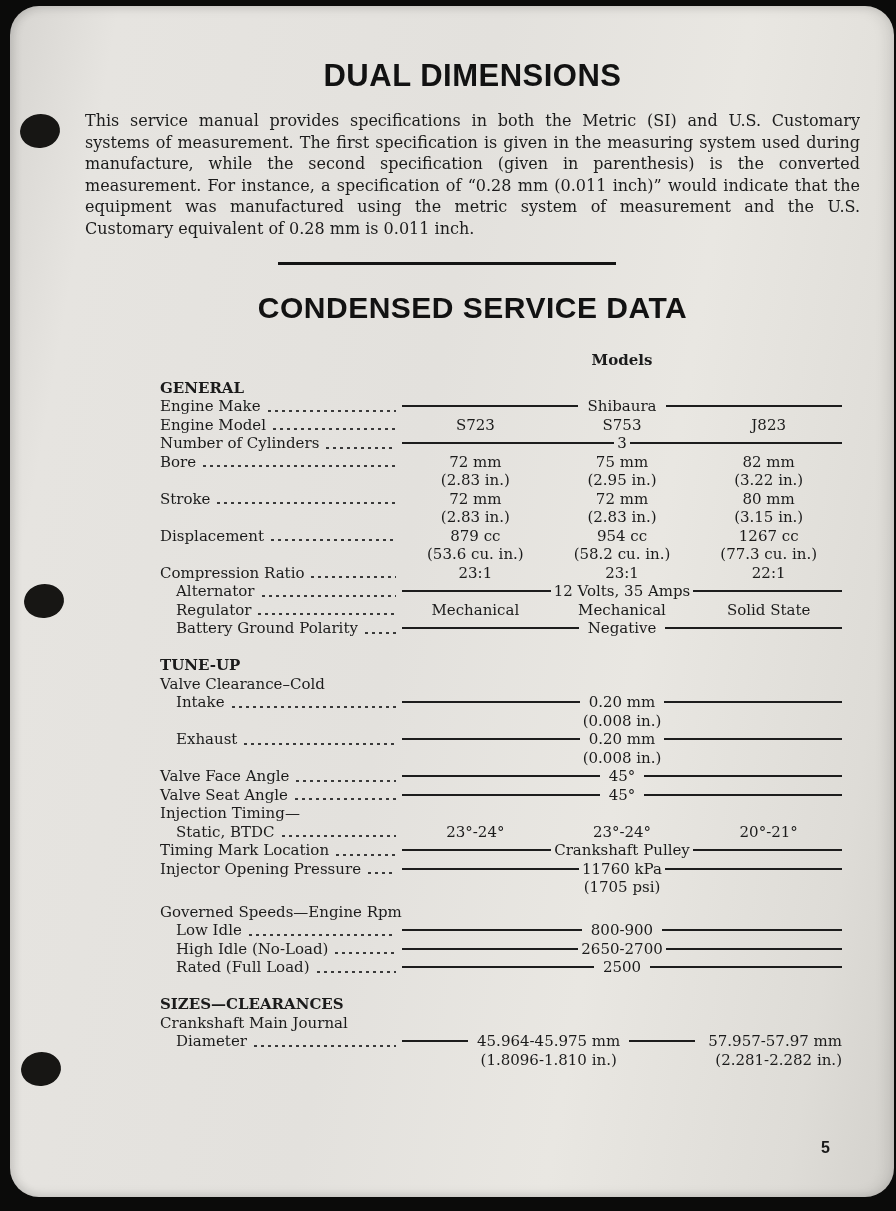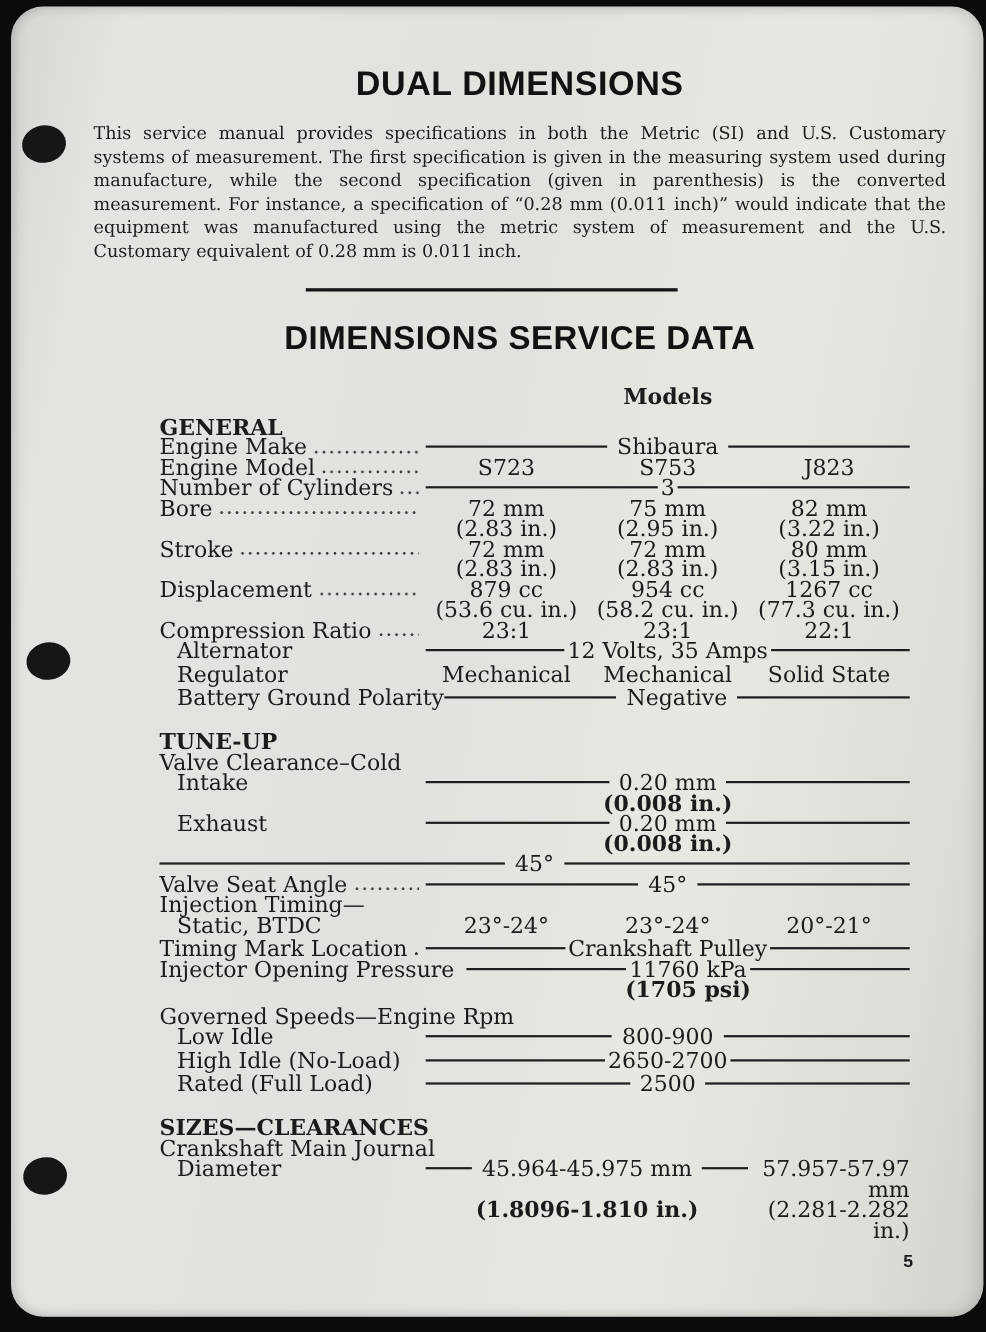--- a/index.html
+++ b/index.html
@@ -15,34 +15,34 @@
   .ghost{position:absolute;top:56px;left:90px;width:770px;text-align:center;transform:scaleX(-1);
          font-family:"Liberation Sans",sans-serif;font-weight:bold;font-size:27px;letter-spacing:1px;
          color:#6f6d64;opacity:0.10;user-select:none;}
   .content{position:absolute;top:0;left:75px;right:34px;bottom:0;}
   h1{font-family:"Liberation Sans",sans-serif;font-weight:bold;font-size:31px;letter-spacing:0.5px;
      text-align:center;color:#121212;margin:52px 0 16px 0;}
   .intro{font-size:16px;line-height:21.5px;text-align:justify;margin:0;color:#1c1c1c;}
   .divider{height:3px;background:#141414;width:338px;margin:23px 0 0 193px;}
   h2{font-family:"Liberation Sans",sans-serif;font-weight:bold;font-size:30px;letter-spacing:0.5px;
      text-align:center;color:#121212;margin:26px 0 0 0;}
-  .table{margin:26px 0 0 60px;width:682px;font-size:20px;}
+  .table{margin:26px 0 0 75px;width:682px;font-size:15px;}
   .row{display:flex;align-items:flex-start;line-height:18.5px;}
   .lbl{flex:0 0 242px;display:flex;box-sizing:border-box;}
-  .lbl.ind{padding-left:16px;flex-direction:column;}
+  .lbl.ind{padding-left:16px;}
   .lt{white-space:nowrap;}
   .dots{flex:1;align-self:flex-end;height:4px;margin:0 6px 3px 5px;
         background-image:radial-gradient(circle,#3a3a3a 1.15px,rgba(0,0,0,0) 1.5px);
         background-size:7px 4px;background-repeat:repeat-x;background-position:left bottom;}
   .vals{flex:1;min-width:0;}
   .spanline{display:flex;align-items:center;height:18.5px;}
   .ln{flex:1;height:2px;background:#1d1d1d;}
   .sv{padding:0 9px;white-space:nowrap;}
   .sv.tight{padding:0 3px;}
-  .subcenter{text-align:center;line-height:18.5px;font-weight:bold;}
+  .subcenter{text-align:center;line-height:18.5px;}
   .colrow{display:flex;}
   .col{flex:1;text-align:center;min-width:0;}
   .cl{line-height:18.5px;white-space:nowrap;}
   .left2{flex:0 0 66.667%;min-width:0;}
   .col3{flex:0 0 33.333%;text-align:right;line-height:18.5px;min-width:0;}
   .sec-heading{font-weight:bold;line-height:18.5px;}
   .section{margin-top:18.5px;}
   #table-body .section:first-child{margin-top:9px;}
   .header-row .col{font-weight:bold;}
   .pagenum{position:absolute;right:30px;bottom:40px;font-family:"Liberation Sans",sans-serif;
@@ -55,21 +55,21 @@
 
 <div class="page">
   <div class="hole hole1"></div>
   <div class="hole hole2"></div>
   <div class="hole hole3"></div>
 
   <div class="content">
     <h1>DUAL DIMENSIONS</h1>
     <p class="intro">This service manual provides specifications in both the Metric (SI) and U.S. Customary systems of measurement. The first specification is given in the measuring system used during manufacture, while the second specification (given in parenthesis) is the converted measurement. For instance, a specification of “0.28 mm (0.011 inch)” would indicate that the equipment was manufactured using the metric system of measurement and the U.S. Customary equivalent of 0.28 mm is 0.011 inch.</p>
     <div class="divider"></div>
-    <h2>DIMENSIONS SERVICE DATA</h2>
+    <h2>CONDENSED SERVICE DATA</h2>
 
     <div class="table">
       <div class="row header-row">
         <div class="lbl"></div>
         <div class="vals">
           <div class="colrow">
             <div class="col"></div>
             <div class="col">Models</div>
             <div class="col"></div>
           </div>
@@ -284,20 +284,24 @@
               <div class="vals">
                 <div class="spanline">
                   <span class="ln"></span>
                   <span class="sv">0.20 mm</span>
                   <span class="ln"></span>
                 </div>
                 <div class="subcenter">(0.008 in.)</div>
               </div>
             </div>
             <div class="row">
+              <div class="lbl">
+                <span class="lt">Valve Face Angle</span>
+                <span class="dots"></span>
+              </div>
               <div class="vals">
                 <div class="spanline">
                   <span class="ln"></span>
                   <span class="sv">45°</span>
                   <span class="ln"></span>
                 </div>
               </div>
             </div>
             <div class="row">
               <div class="lbl">

